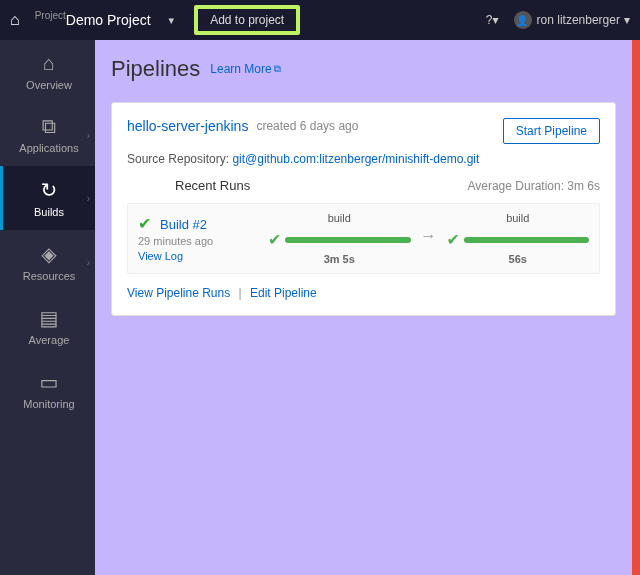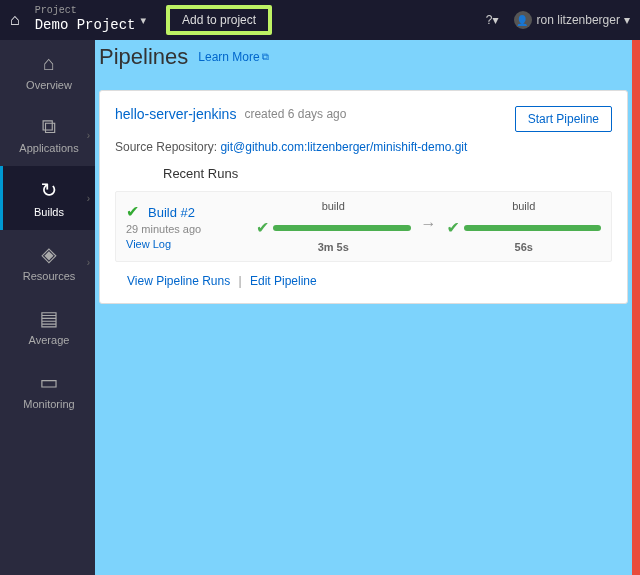--- a/index.html
+++ b/index.html
@@ -16,23 +16,22 @@
       flex-shrink: 0;
     }
     .header-home-icon {
       color: #fff;
       font-size: 16px;
       margin-right: 15px;
       cursor: pointer;
     }
     .header-project-info {
       display: flex;
-      flex-direction: column;
-      margin-right: 5px;
-      font-family: Liberation Mono, monospace;
+      flex-direction: row;
+      margin-right: 18px;
     }
     .header-project-label {
       font-size: 10px;
       color: #999;
       line-height: 1;
     }
     .header-project-name {
       font-size: 14px;
       color: #fff;
       font-weight: 500;
@@ -125,23 +124,23 @@
       right: 5px;
       top: 50%;
       transform: translateY(-50%);
       font-size: 10px;
       color: #666;
     }
 
     
     .content-area {
       flex: 1;
-      background: #7dd3fc;
+      background: #c4b5fd;
       overflow-y: auto;
-      padding: 4px;
+      padding: 16px;
     }
 
     .page-title-row {
       display: flex;
       align-items: center;
       margin-bottom: 20px;
     }
     .page-title {
       font-size: 22px;
       font-weight: 300;
@@ -306,21 +305,20 @@
     .stage-check-icon {
       color: #4caf50;
       font-size: 16px;
       margin-right: 4px;
     }
 
     
     .pipeline-footer {
       margin-top: 12px;
       font-size: 12px;
-      margin-left: 12px;
     }
     .pipeline-footer a {
       color: #0066cc;
       text-decoration: none;
     }
     .pipeline-footer span {
       color: #999;
       margin: 0 5px;
     }
 
@@ -408,20 +406,21 @@
         <button class="start-pipeline-btn">Start Pipeline</button>
       </div>
 
       <div class="source-repo-row">
         <span>Source Repository:</span>
         <a>git@github.com:litzenberger/minishift-demo.git</a>
       </div>
 
       <div class="recent-runs-header">
         <span class="recent-runs-label">Recent Runs</span>
+        <span class="avg-duration">Average Duration: 3m 6s</span>
       </div>
 
       <div class="build-run">
         <div class="build-info">
           <span class="build-check">✔</span>
           <a class="build-number">Build #2</a>
           <br>
           <span class="build-time">29 minutes ago</span>
           <br>
           <a class="build-view-log">View Log</a>

